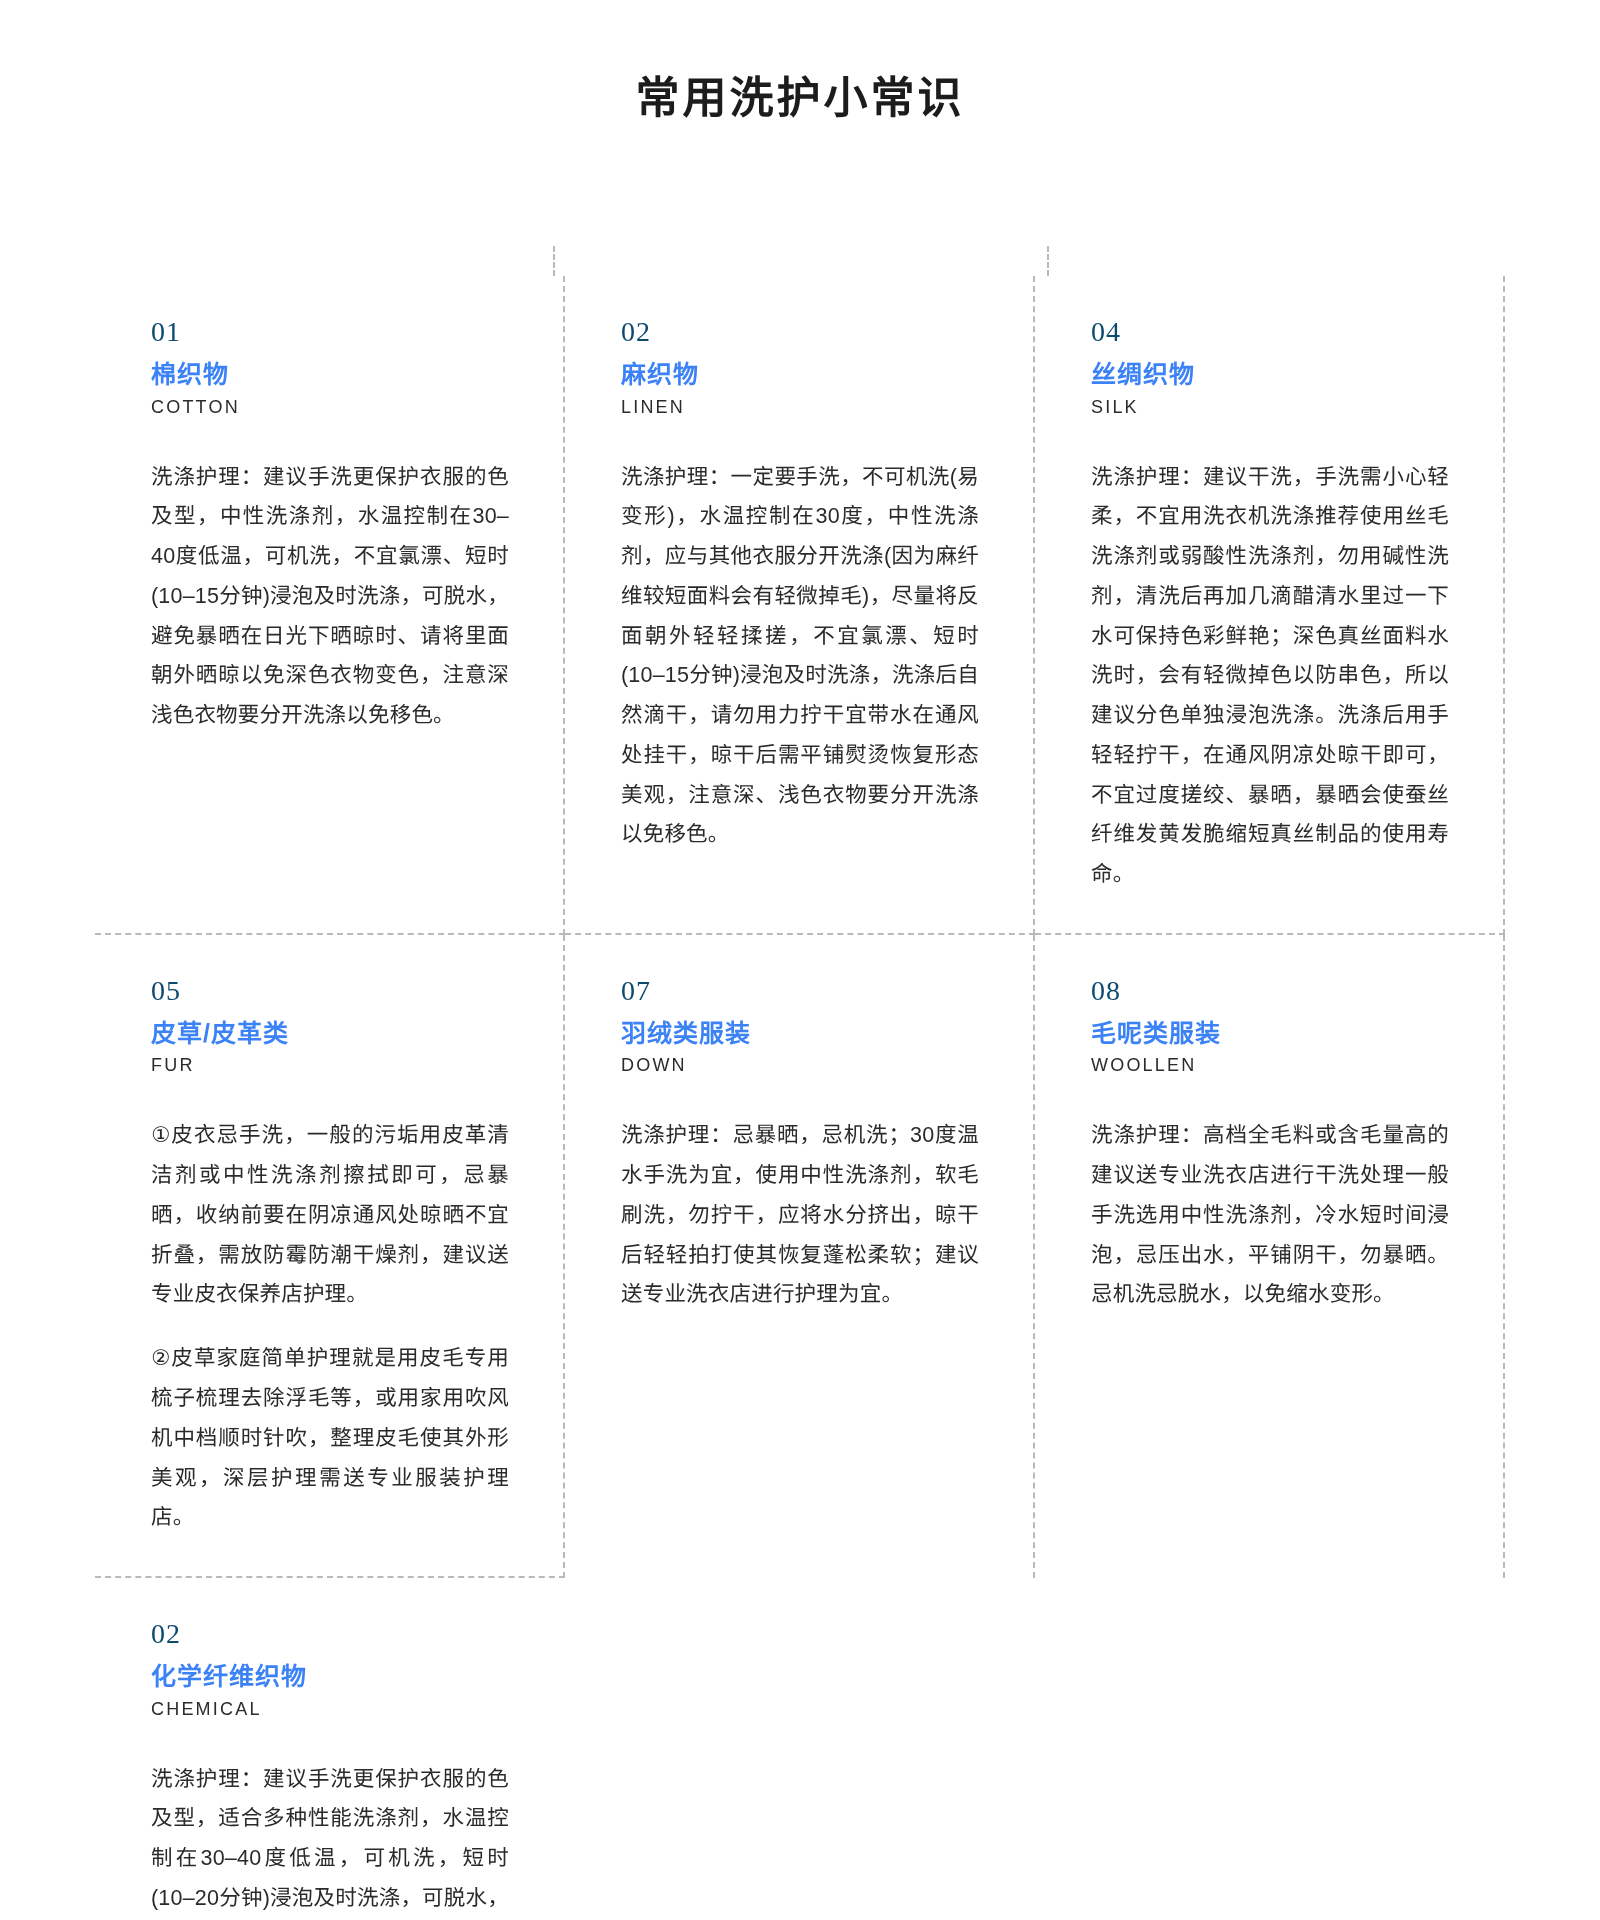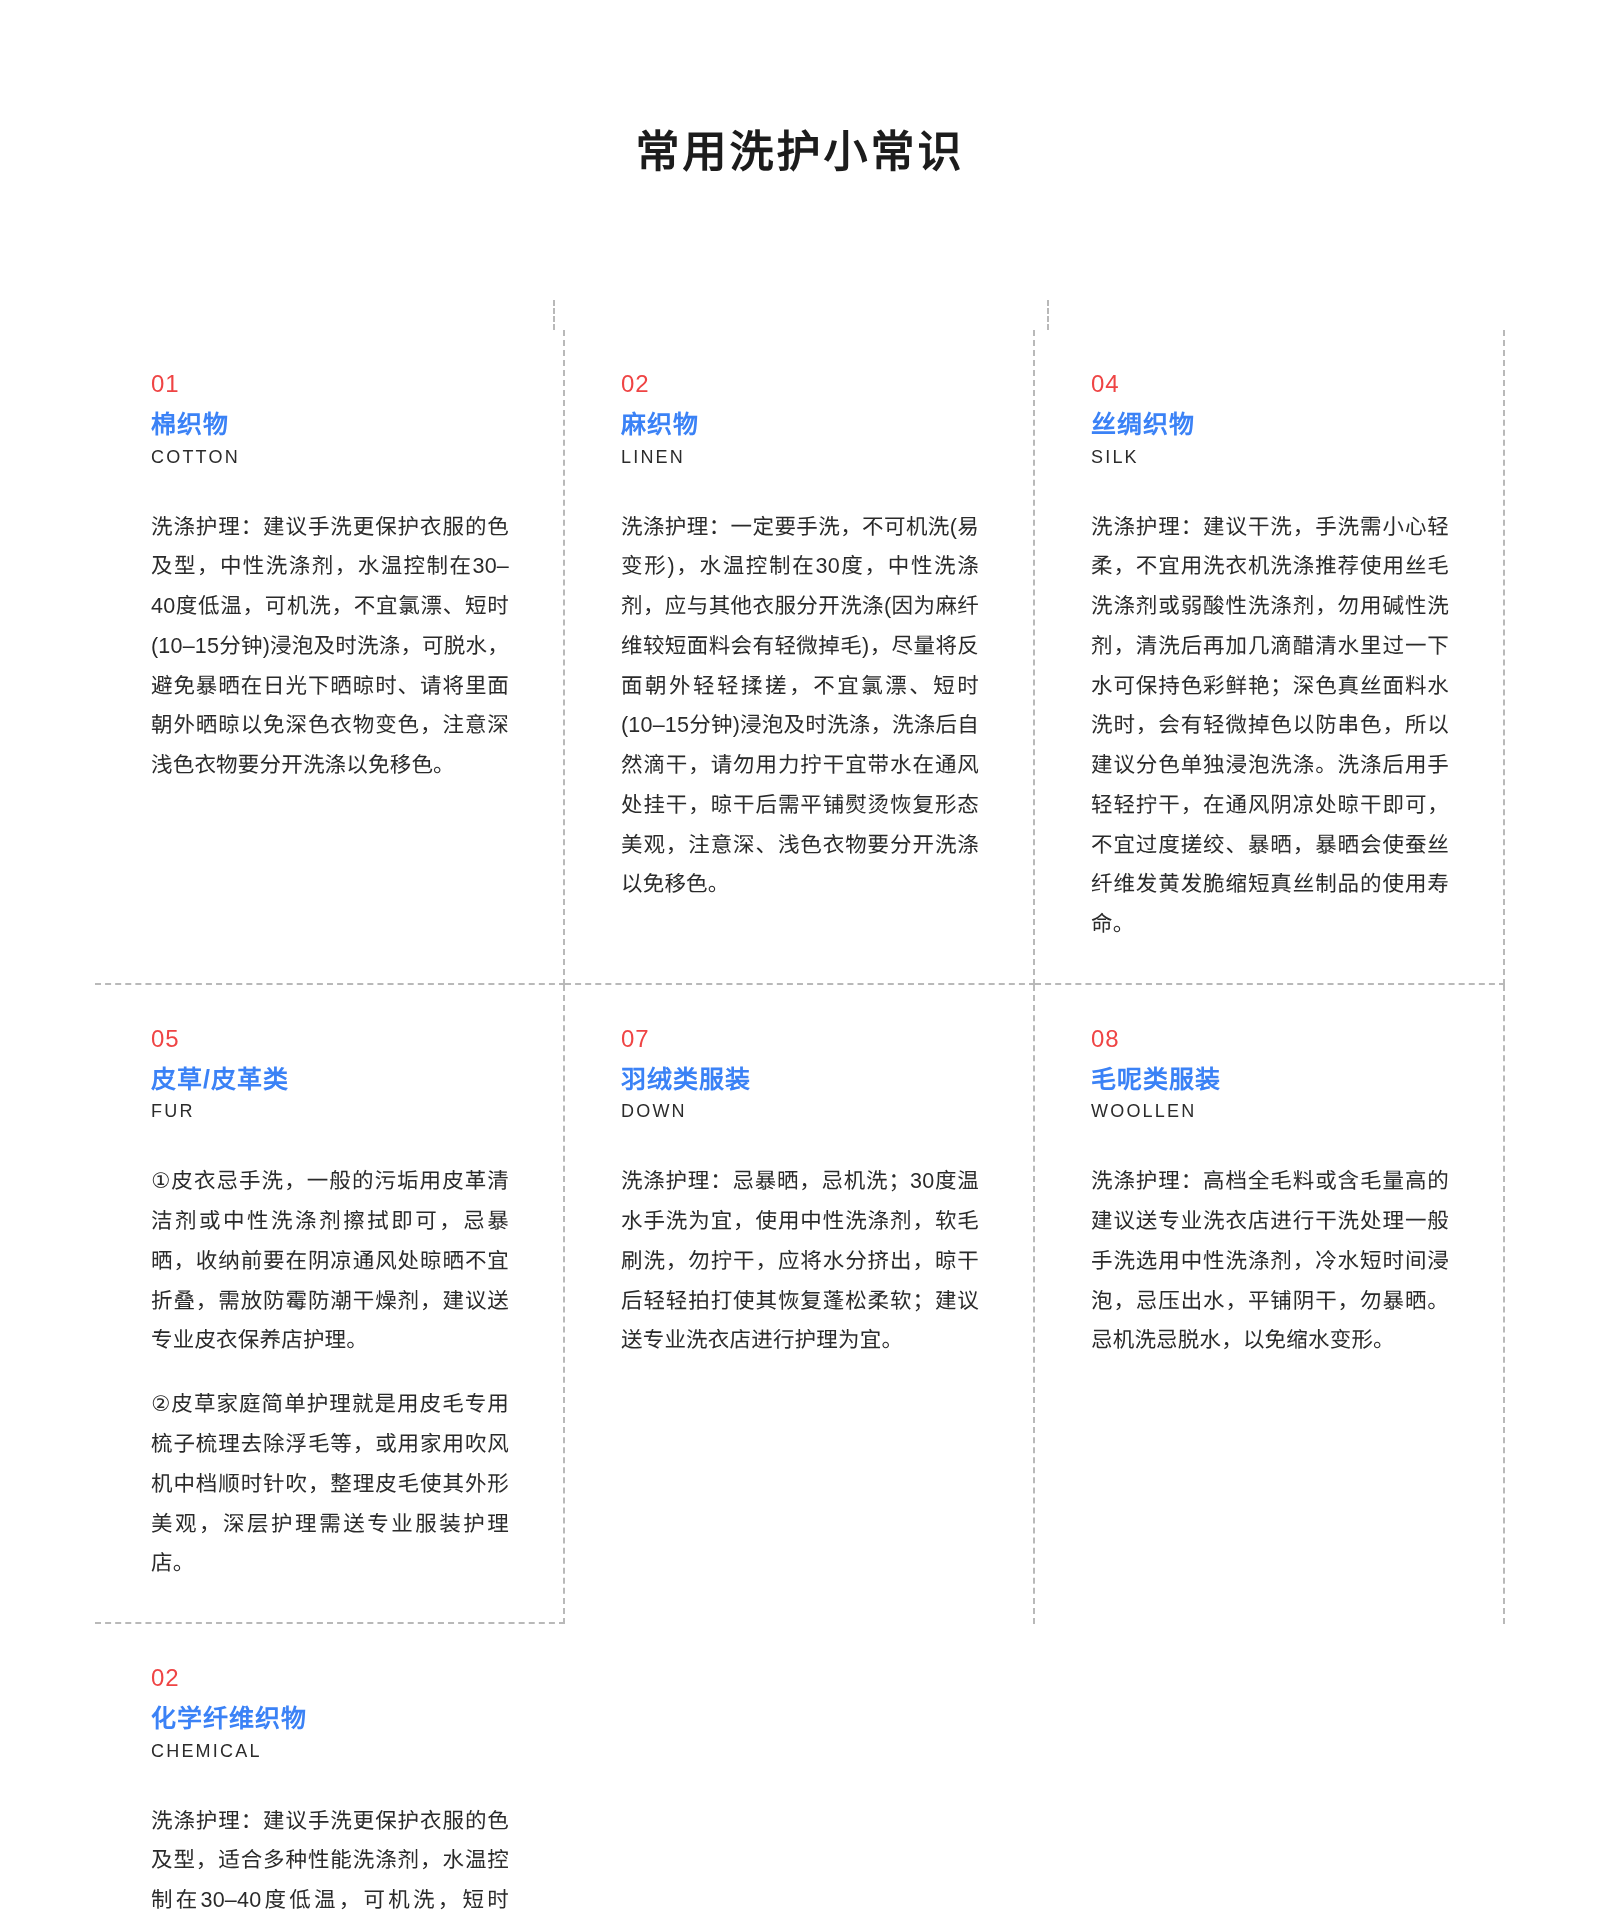--- a/index.html
+++ b/index.html
@@ -21,21 +21,21 @@
     padding: 0 60px;
     position: relative;
   }
   .page-title {
     text-align: center;
     font-size: 44px;
     font-weight: 700;
     letter-spacing: 3px;
     color: #1c1c1c;
     margin: 0;
-    padding-top: 116px;
+    padding-top: 62px;
     padding-bottom: 0;
   }
   .grid {
     margin-top: 150px;
     display: grid;
     grid-template-columns: repeat(3, 1fr);
     column-gap: 0;
     row-gap: 0;
     padding: 0 35px;
   }
@@ -73,25 +73,26 @@
     position: absolute;
     width: 0;
     border-right: 2px dashed #b9b9b9;
     top: -30px;
     height: 30px;
   }
   .grid::before { left: 33.333%; }
   .grid::after  { left: 66.666%; }
 
   .num {
-    font-size: 24px;
-    color: #ef4444;
+    font-size: 28px;
+    color: #0c4a6e;
     letter-spacing: 1px;
     margin-bottom: 10px;
     font-weight: 400;
+    font-family: Liberation Serif, serif;
   }
   .name-cn {
     font-size: 25px;
     font-weight: 700;
     color: #3b82f6;
     letter-spacing: 1px;
     line-height: 1.3;
   }
   .name-en {
     font-size: 18px;

